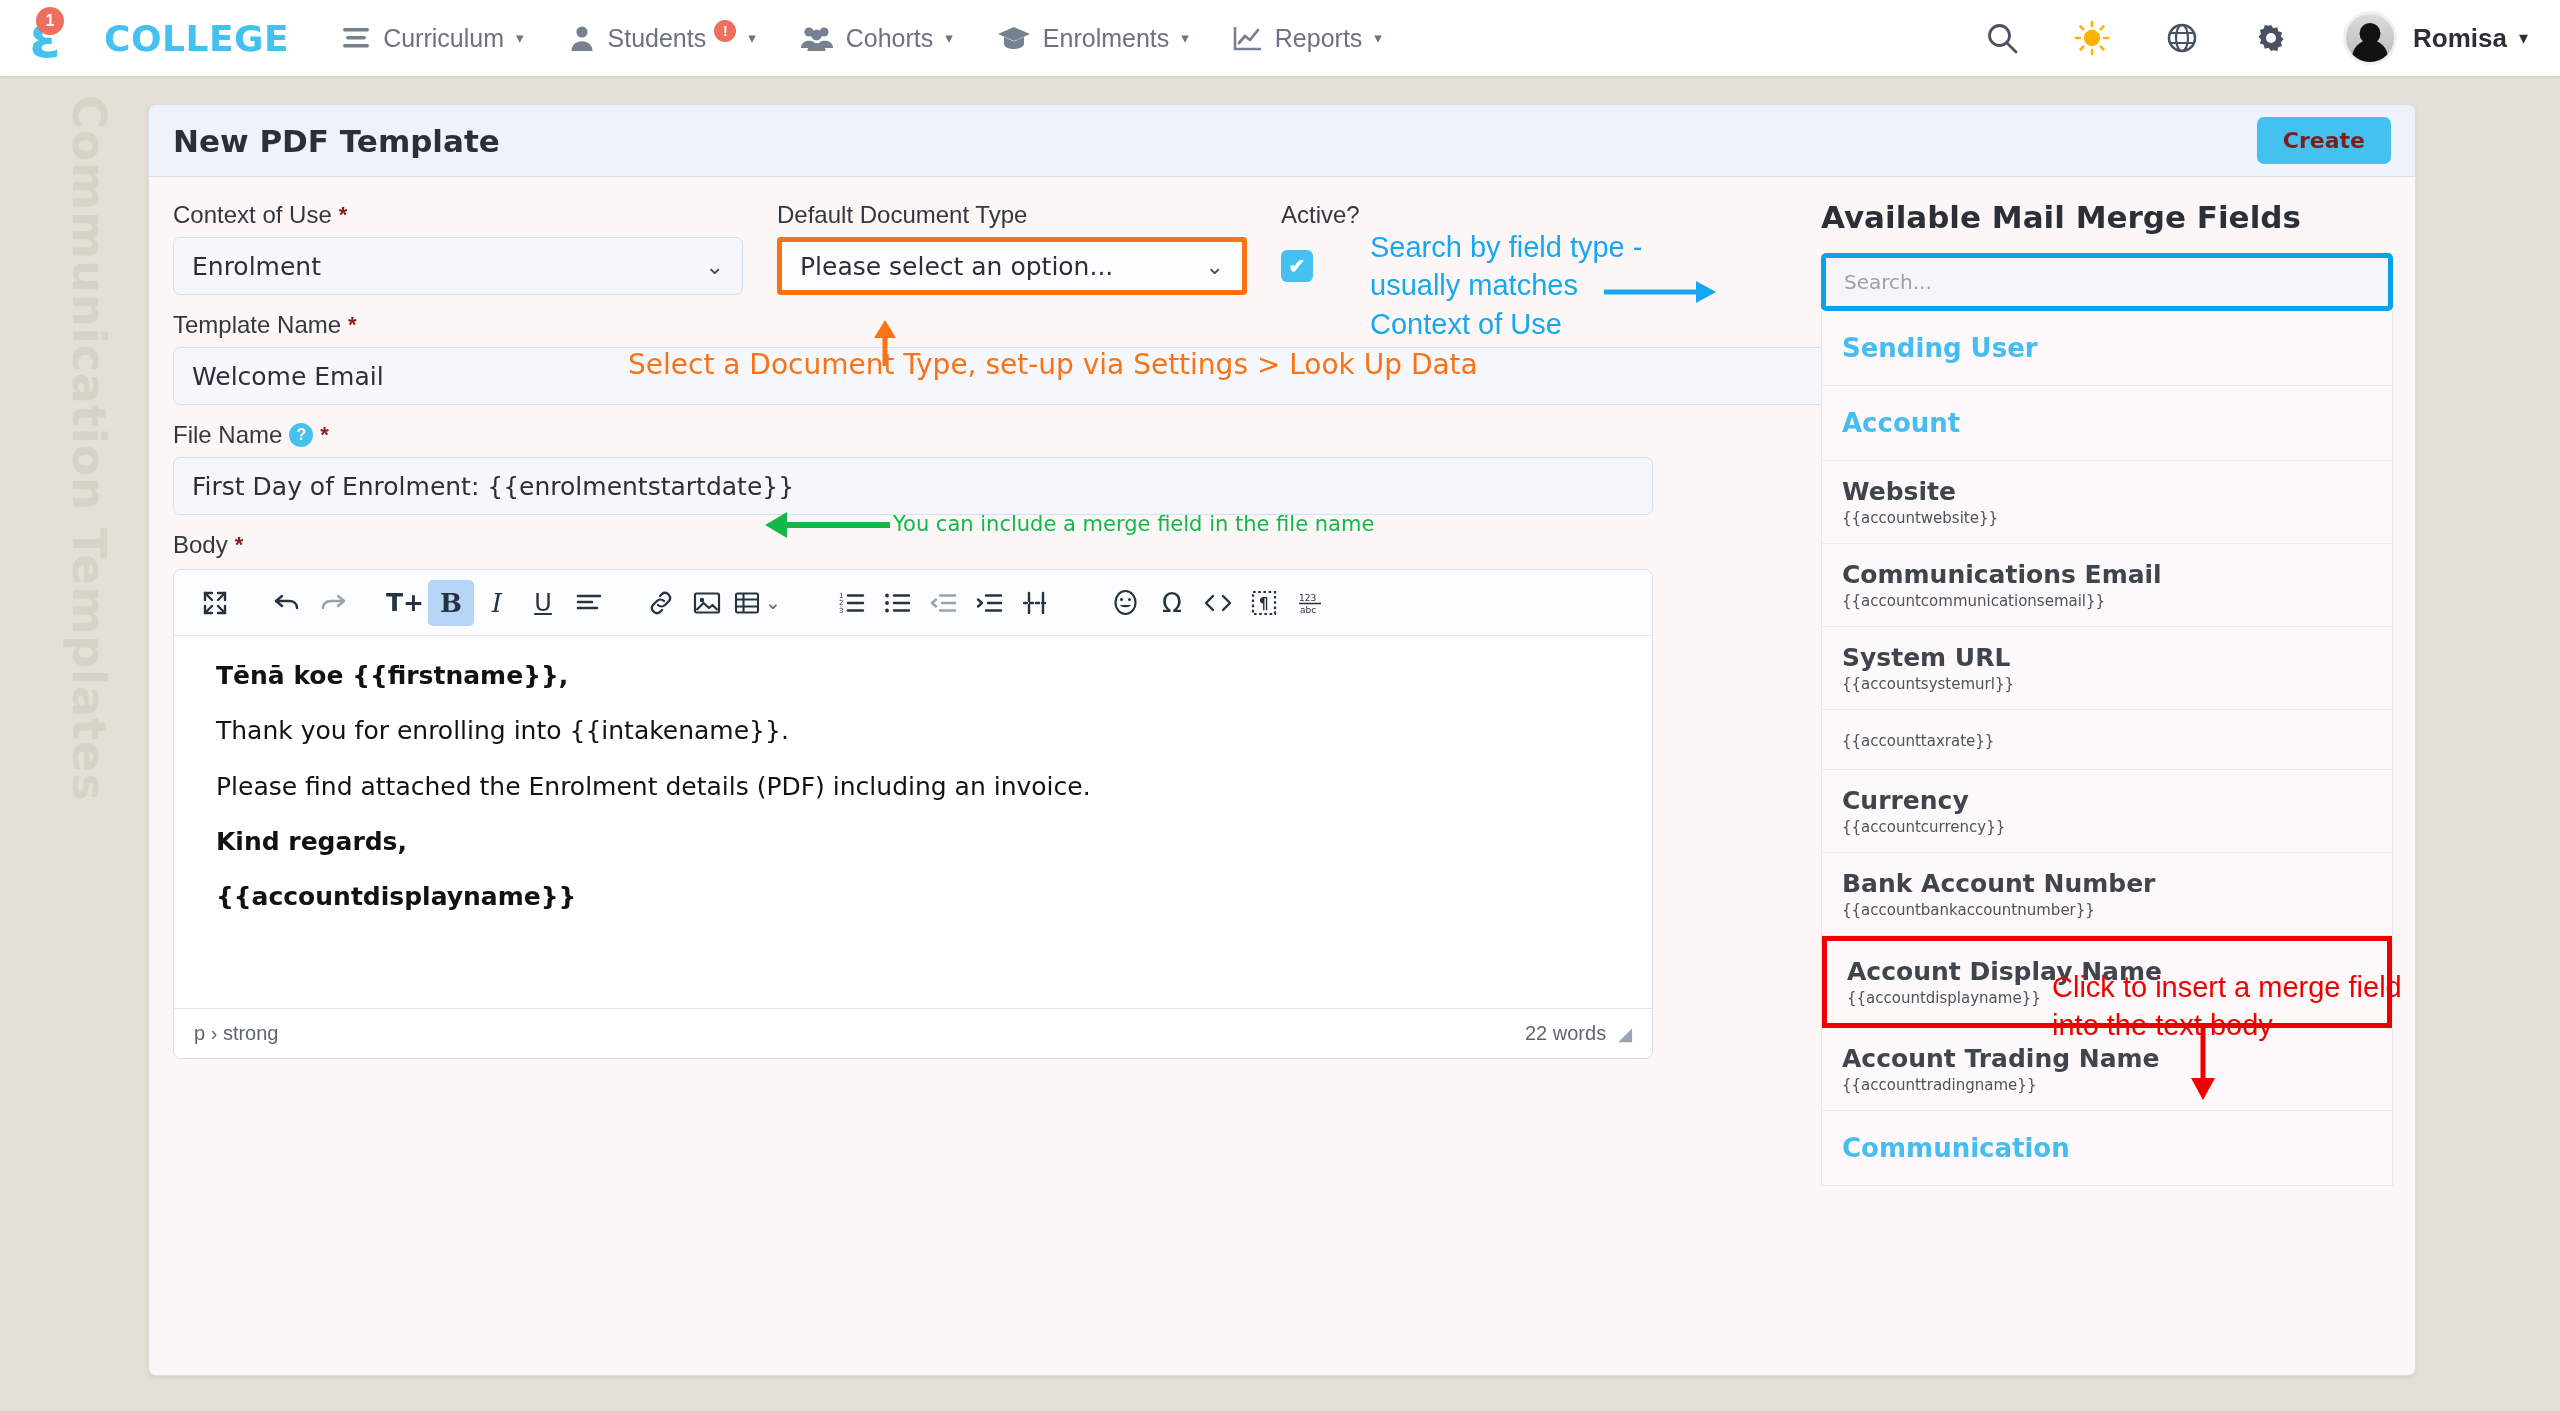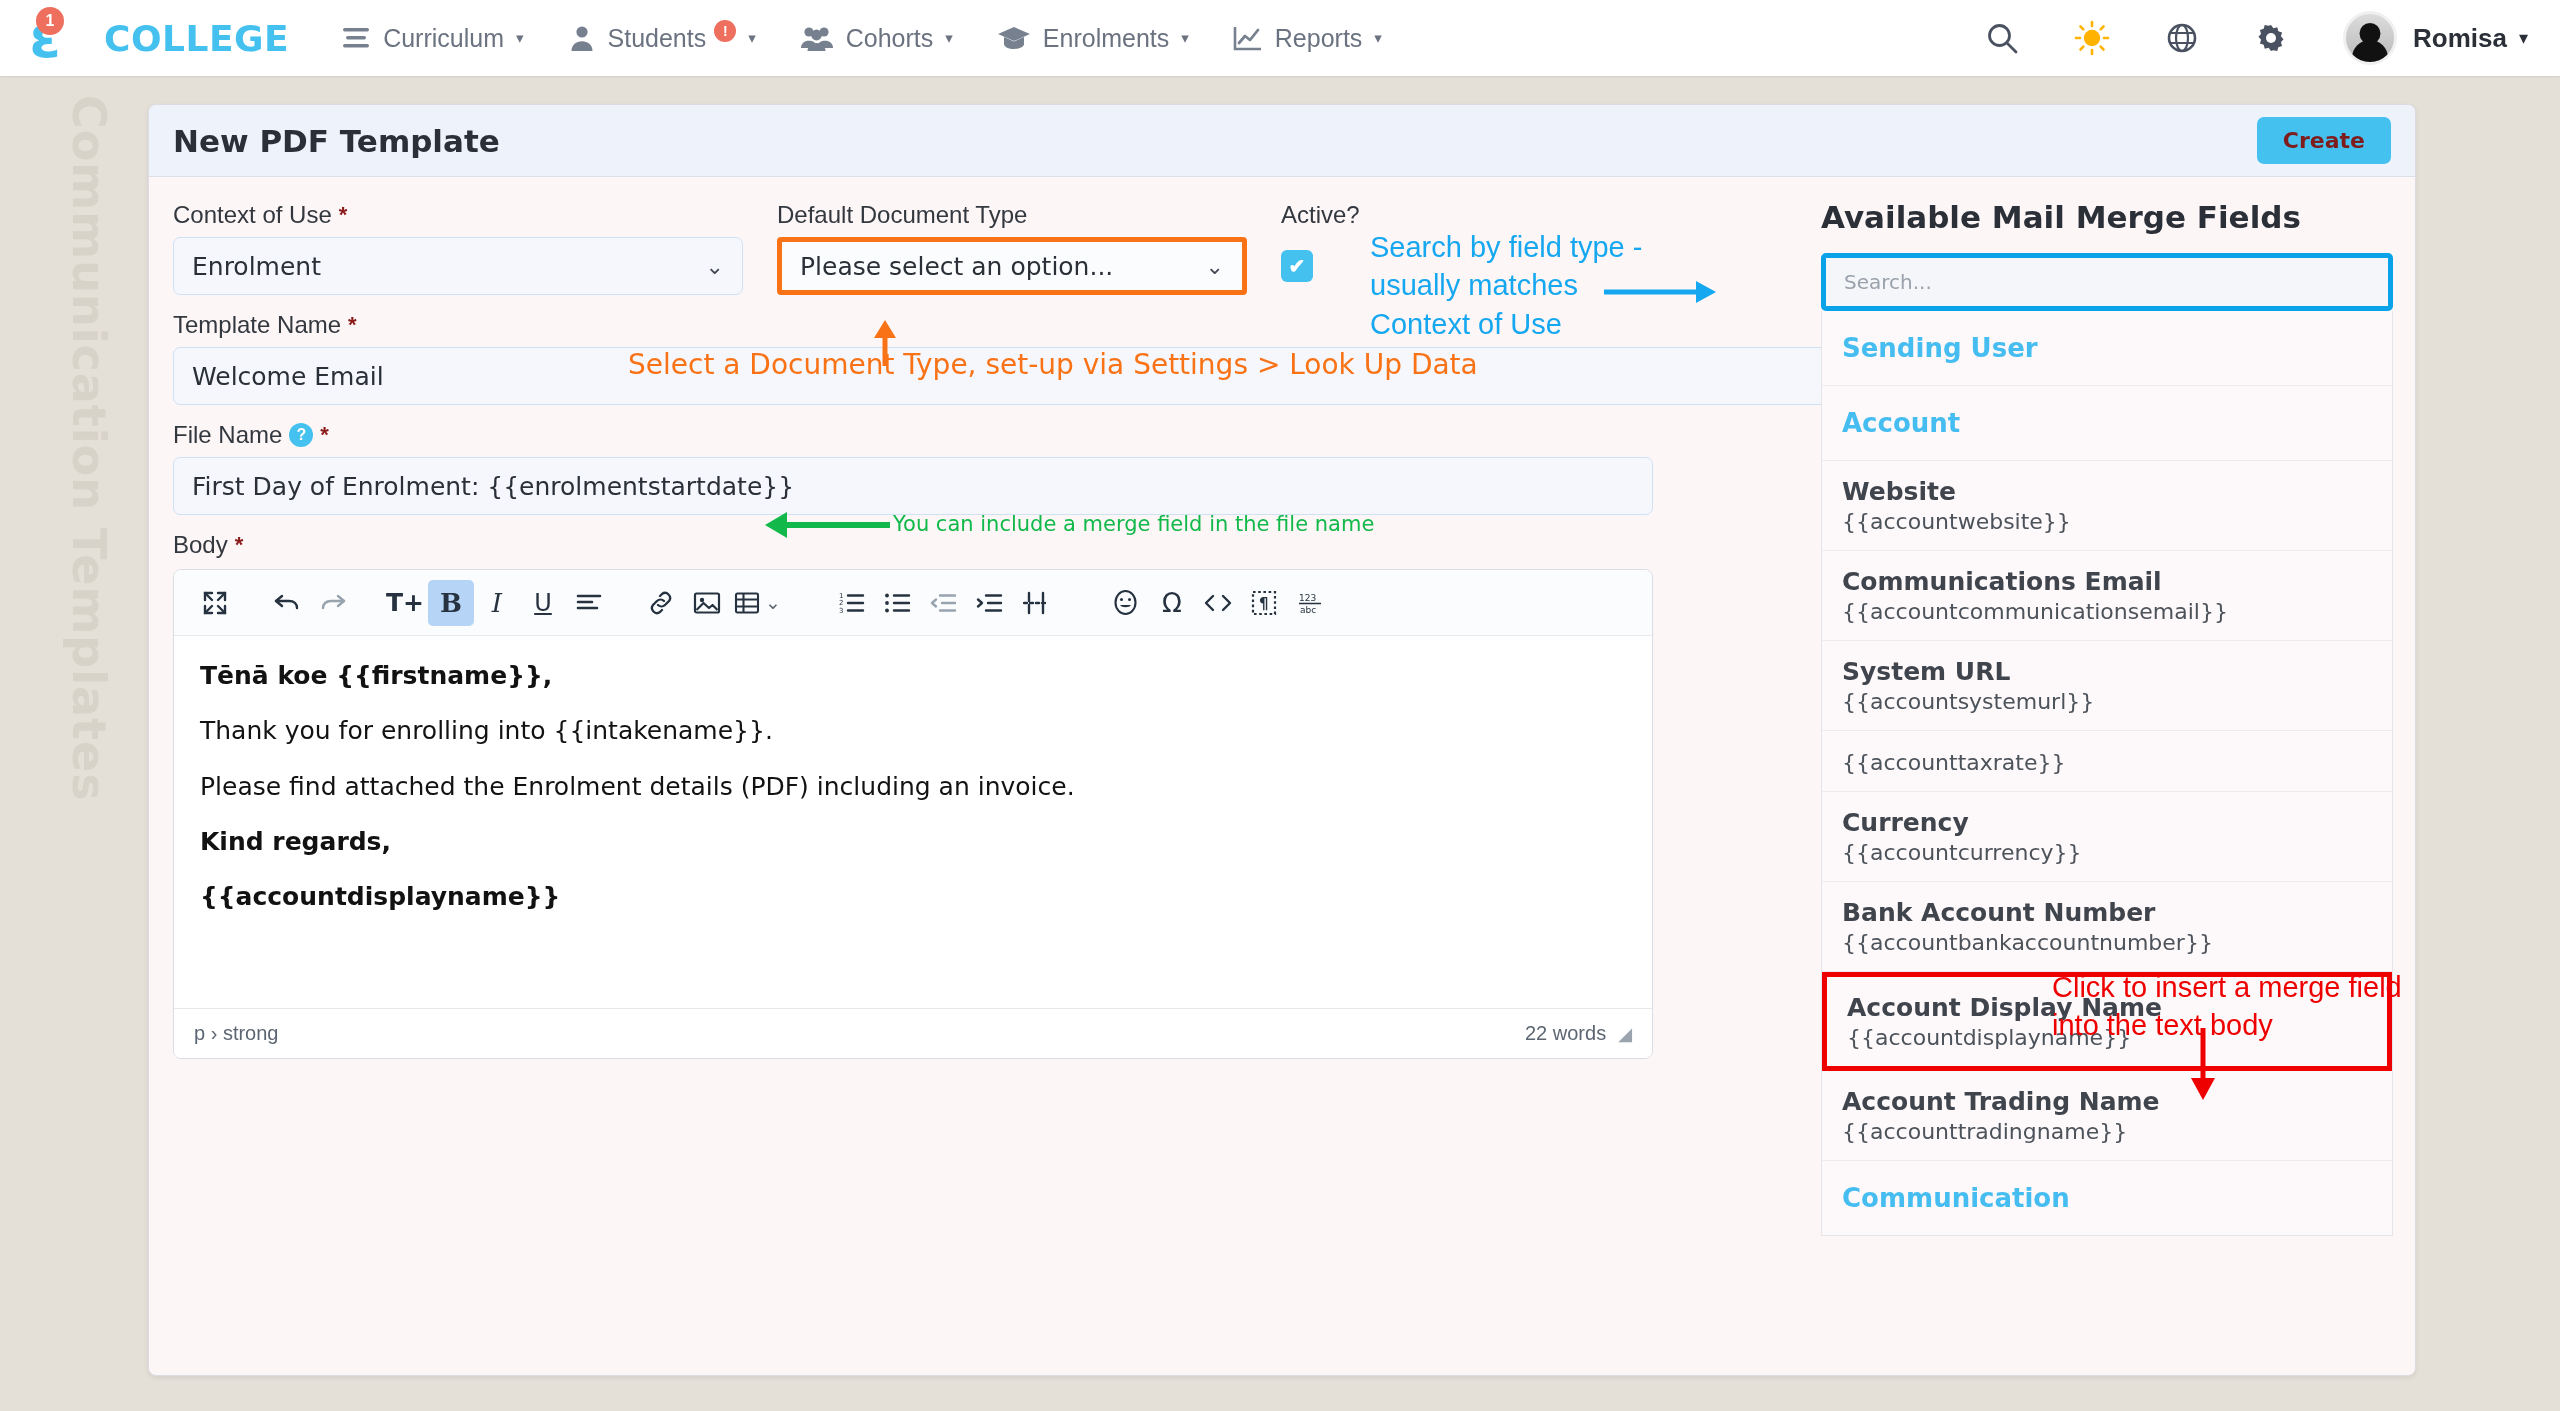--- a/index.html
+++ b/index.html
@@ -125,21 +125,21 @@
   }
   .tb{
     width:46px;height:46px;display:flex;align-items:center;justify-content:center;
     color:#263240; cursor:pointer; border-radius:5px; flex:none;
   }
   .tb.active{ background:#b6d4f5; }
   .tb.dim{ color:#98a3b0; }
   .tb-sep{ width:26px; flex:none;}
   .tb-sep-lg{ width:44px; flex:none;}
   .editor-body{ padding:24px 26px 30px 26px; min-height:372px; background:#fff;}
-  .editor-body p{ margin:0 0 24px 0; font-size:25px; color:#121212; line-height:1.25;
+  .editor-body p{ margin:0 0 24px 16px; font-size:25px; color:#121212; line-height:1.25;
     font-family:"DejaVu Sans", sans-serif;}
   .editor-body p.b{ font-weight:700; }
   .statusbar{
     height:50px; border-top:1px solid #e6e8ec; background:#fff;
     display:flex; align-items:center; padding:0 20px;
     font-size:20px; color:#5c6672;
   }
   .statusbar .words{ margin-left:auto; display:flex; align-items:center; gap:12px;}
   .resize-grip{ color:#9aa3ae; font-size:18px; }
 
@@ -155,21 +155,21 @@
   .mf-list{ border:1px solid #e4e6ea; border-top:none; background:#fdf8f9; }
   .mf-item{
     padding:16px 20px; border-bottom:1px solid #ececf0; cursor:pointer;
     min-height:60px; display:flex; flex-direction:column; justify-content:center;
   }
   .mf-item:last-child{ border-bottom:none; }
   .mf-group{ color:#45bdf0; font-size:26px; font-weight:700;
     font-family:"DejaVu Sans", sans-serif; padding:22px 20px; }
   .mf-name{ font-size:25px; font-weight:700; color:#40454d;
     font-family:"DejaVu Sans", sans-serif; }
-  .mf-token{ font-size:22px; color:#4d535b; margin-top:3px;
+  .mf-token{ font-size:15px; color:#4d535b; margin-top:3px;
     font-family:"DejaVu Sans", sans-serif;}
   .mf-item.highlight-red{ border:5px solid #ef0000; }
 
   
   .ann{ position:absolute; font-size:27px; line-height:1.28; z-index:20;
     font-family:"Liberation Sans", sans-serif; pointer-events:none; white-space:pre-line;}
   .ann-orange{ color:#f97316; font-family:"DejaVu Sans", sans-serif; }
   .ann-blue{ color:#15a7ef; }
   .ann-green{ color:#12b94a; font-family:"DejaVu Sans", sans-serif; }
   .ann-red{ color:#ef0000; }

